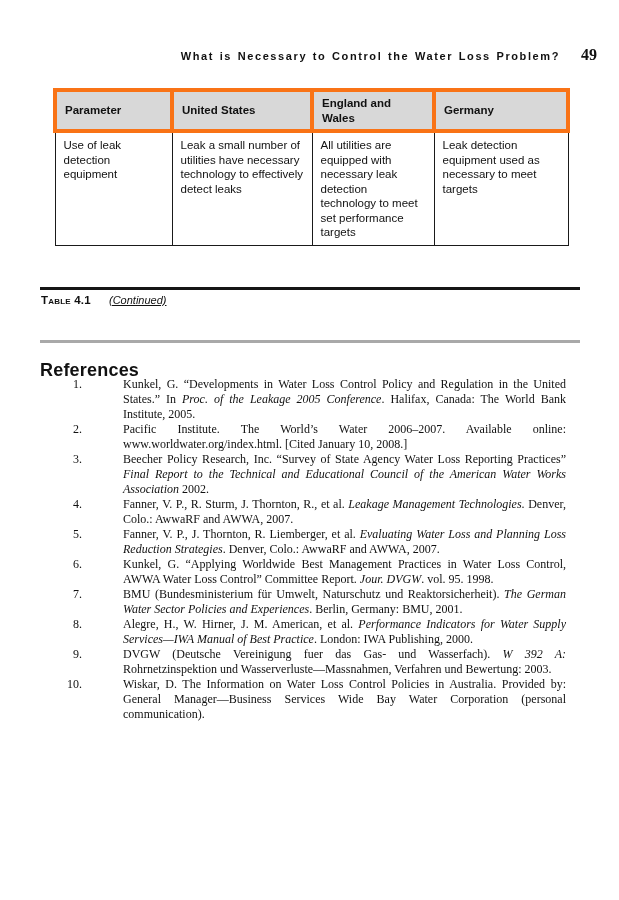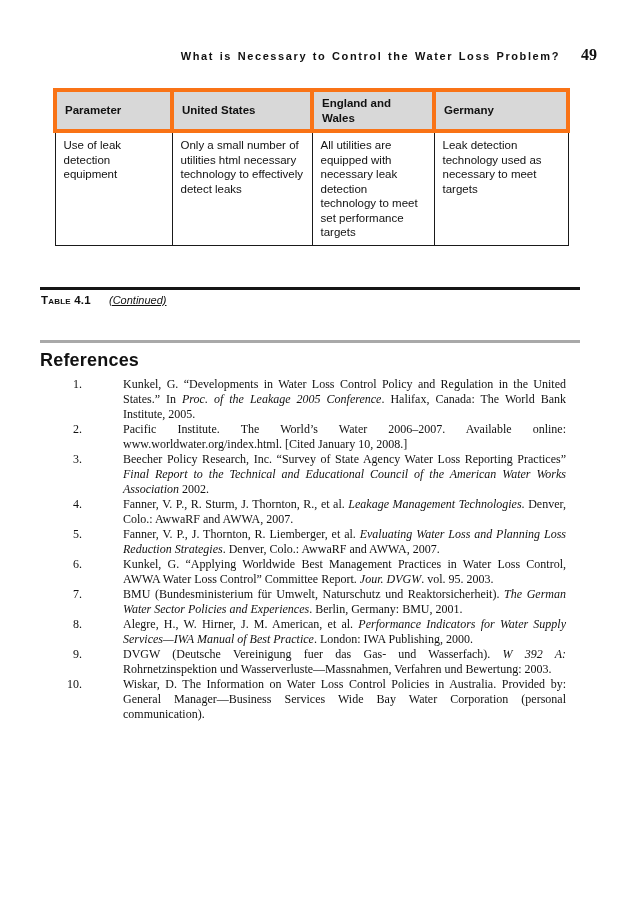--- a/index.html
+++ b/index.html
@@ -97,21 +97,21 @@
     position: absolute;
     left: 40px;
     top: 340px;
     width: 540px;
     height: 3px;
     background: #a9a9a9;
   }
   .references-heading {
     position: absolute;
     left: 40px;
-    top: 350px;
+    top: 360px;
     font-family: "Liberation Sans", sans-serif;
     font-weight: bold;
     font-size: 18px;
     letter-spacing: 0.2px;
   }
   .references-list {
     position: absolute;
     left: 40px;
     top: 377px;
     width: 526px;
@@ -151,23 +151,23 @@
         <tr>
           <th>Parameter</th>
           <th>United States</th>
           <th>England and Wales</th>
           <th>Germany</th>
         </tr>
       </thead>
       <tbody>
         <tr class="row-2">
           <td>Use of leak detection equipment</td>
-          <td>Only a small number of utilities html necessary technology to effectively detect leaks</td>
+          <td>Leak a small number of utilities have necessary technology to effectively detect leaks</td>
           <td>All utilities are equipped with necessary leak detection technology to meet set performance targets</td>
-          <td>Leak detection technology used as necessary to meet targets</td>
+          <td>Leak detection equipment used as necessary to meet targets</td>
         </tr>
       </tbody>
     </table>
   </div>
 
   <div class="caption-rule"></div>
   <div class="table-caption">
     <span class="caption-label">Table 4.1</span>
     <span class="caption-note">(Continued)</span>
   </div>
@@ -191,21 +191,21 @@
       <li>
         <span class="ref-number">4.</span>
         <span class="ref-text"><span>Fanner, V. P., R. Sturm, J. Thornton, R., et al. </span><span class="it">Leakage Management Technologies</span><span>. Denver, Colo.: AwwaRF and AWWA, 2007.</span></span>
       </li>
       <li>
         <span class="ref-number">5.</span>
         <span class="ref-text"><span>Fanner, V. P., J. Thornton, R. Liemberger, et al. </span><span class="it">Evaluating Water Loss and Planning Loss Reduction Strategies</span><span>. Denver, Colo.: AwwaRF and AWWA, 2007.</span></span>
       </li>
       <li>
         <span class="ref-number">6.</span>
-        <span class="ref-text"><span>Kunkel, G. “Applying Worldwide Best Management Practices in Water Loss Control, AWWA Water Loss Control” Committee Report. </span><span class="it">Jour. DVGW</span><span>. vol. 95. 2003.</span></span>
+        <span class="ref-text"><span>Kunkel, G. “Applying Worldwide Best Management Practices in Water Loss Control, AWWA Water Loss Control” Committee Report. </span><span class="it">Jour. DVGW</span><span>. vol. 95. 1998.</span></span>
       </li>
       <li>
         <span class="ref-number">7.</span>
         <span class="ref-text"><span>BMU (Bundesministerium für Umwelt, Naturschutz und Reaktorsicherheit). </span><span class="it">The German Water Sector Policies and Experiences</span><span>. Berlin, Germany: BMU, 2001.</span></span>
       </li>
       <li>
         <span class="ref-number">8.</span>
         <span class="ref-text"><span>Alegre, H., W. Hirner, J. M. American, et al. </span><span class="it">Performance Indicators for Water Supply Services—IWA Manual of Best Practice</span><span>. London: IWA Publishing, 2000.</span></span>
       </li>
       <li>

